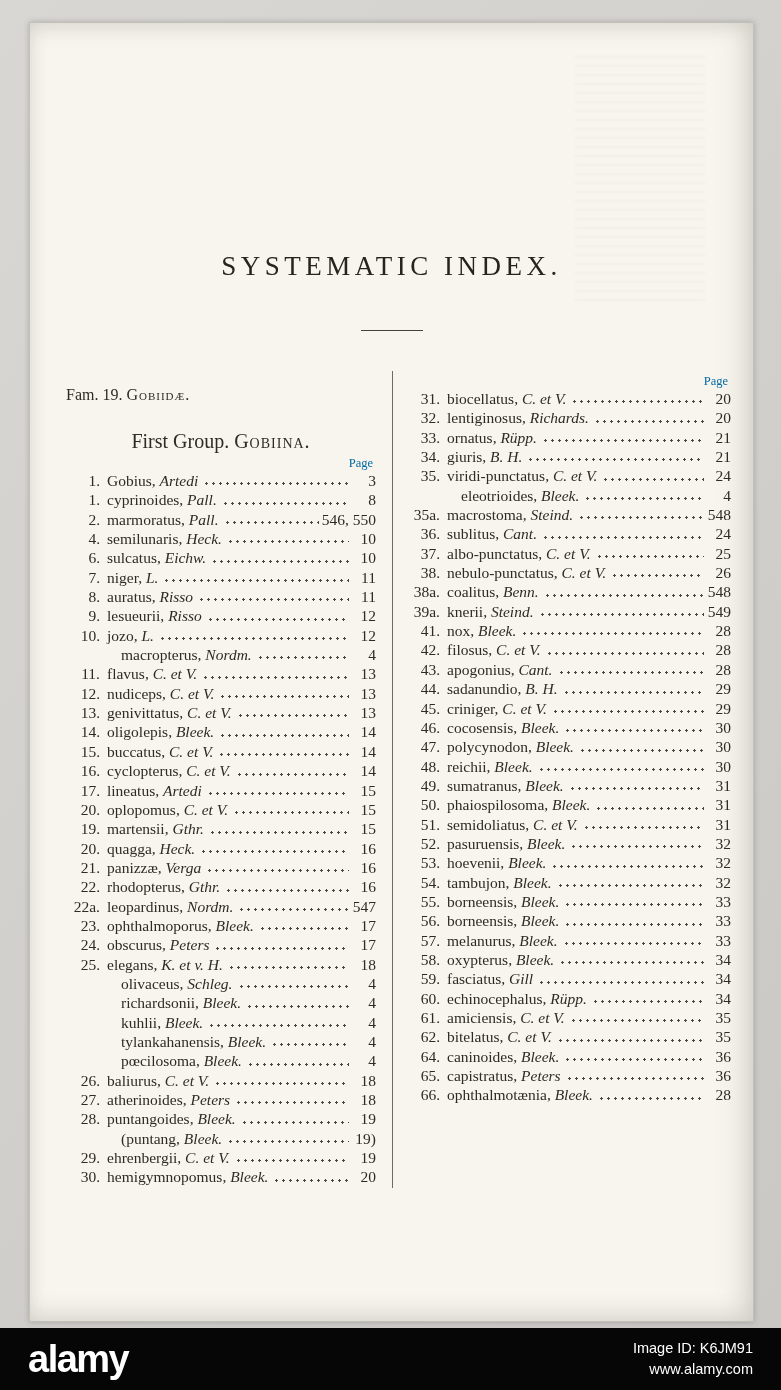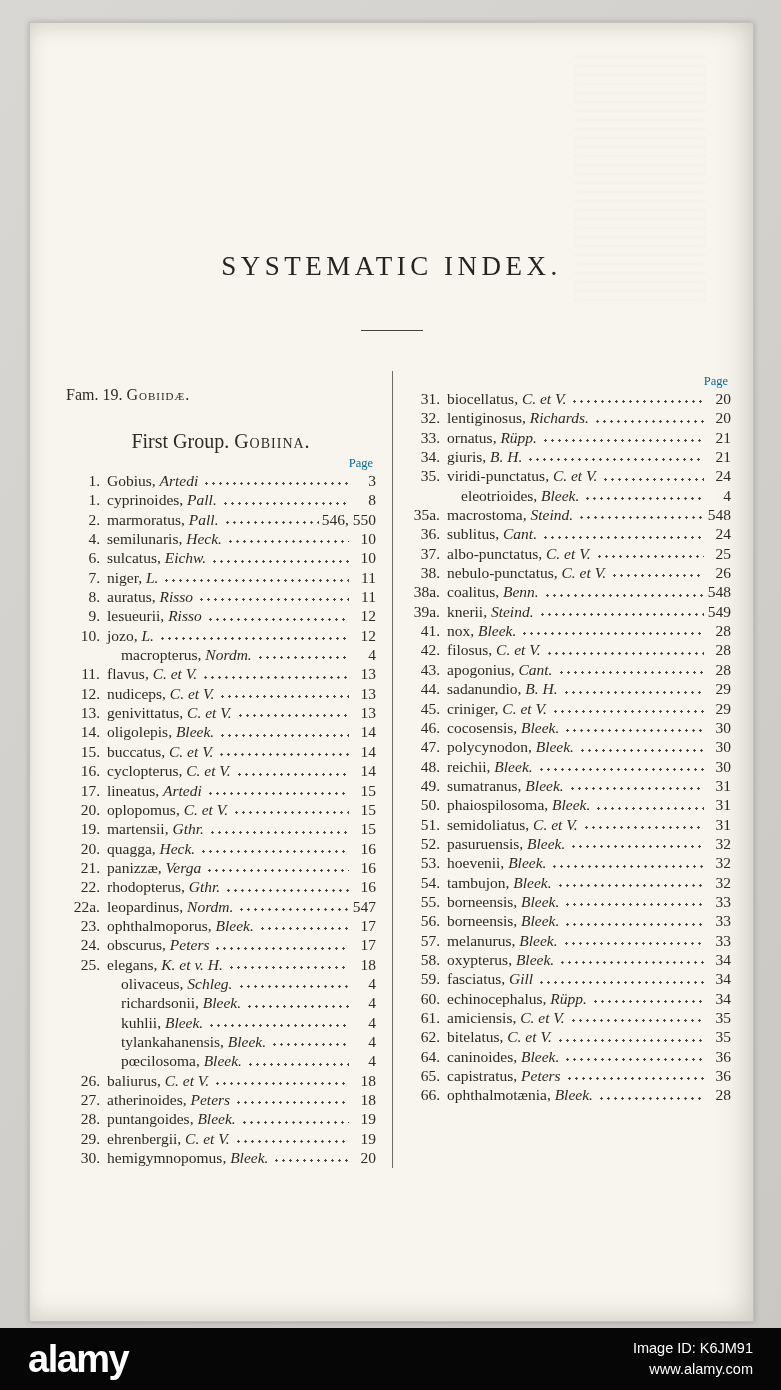--- a/index.html
+++ b/index.html
@@ -300,20 +300,26 @@
     <span class="nm"><span>atherinoides, </span><i class="auth">Peters</i></span>
     <span class="dots"></span>
     <span class="pg">18</span>
   </div>
             <div class="row">
     <span class="num">28.</span>
     <span class="nm"><span>puntangoides, </span><i class="auth">Bleek.</i></span>
     <span class="dots"></span>
     <span class="pg">19</span>
   </div>
+            <div class="row sub">
+    <span class="num"></span>
+    <span class="nm"><span>(puntang, </span><i class="auth">Bleek.</i></span>
+    <span class="dots"></span>
+    <span class="pg">19)</span>
+  </div>
             <div class="row">
     <span class="num">29.</span>
     <span class="nm"><span>ehrenbergii, </span><i class="auth">C. et V.</i></span>
     <span class="dots"></span>
     <span class="pg">19</span>
   </div>
             <div class="row">
     <span class="num">30.</span>
     <span class="nm"><span>hemigymnopomus, </span><i class="auth">Bleek.</i></span>
     <span class="dots"></span>

